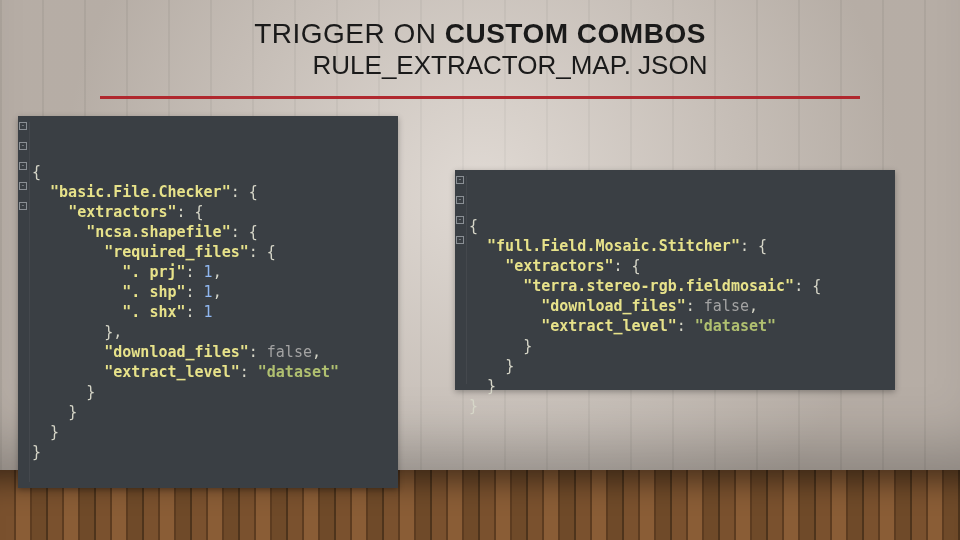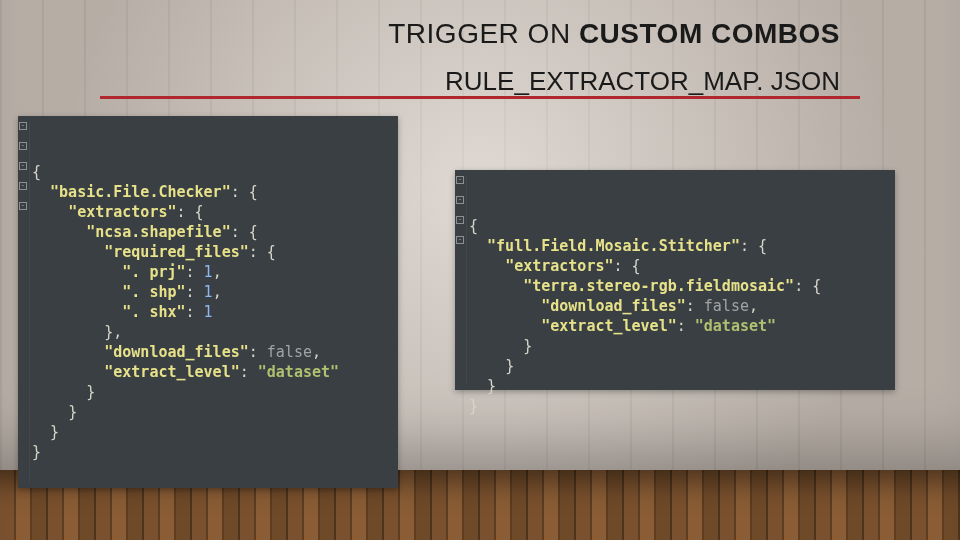--- a/index.html
+++ b/index.html
@@ -25,26 +25,26 @@
       repeating-linear-gradient(90deg,
         #7a512e 0 14px, #5d3c20 14px 16px,
         #8a5d36 16px 30px, #5d3c20 30px 32px,
         #6f4a29 32px 46px, #4e341c 46px 48px);
     box-shadow: inset 0 40px 30px -30px rgba(0,0,0,0.5);
   }
 
   .title {
     position: absolute;
     left: 120px; right: 120px; top: 18px;
-    text-align: right;
+    text-align: center;
     color: #1a1a1a;
   }
   .title .line1 { font-size: 28px; letter-spacing: 0.5px; }
   .title .line1 .bold { font-weight: 700; }
-  .title .line2 { font-size: 26px; margin-top: 16px; padding-left: 60px; }
+  .title .line2 { font-size: 26px; margin-top: 0; padding-left: 60px; }
   .underline {
     position: absolute;
     left: 100px; right: 100px; top: 96px;
     height: 3px; background: #b0282e;
   }
 
   .code-box {
     position: absolute;
     background: #3a3f44;
     color: #e6e6e6;

